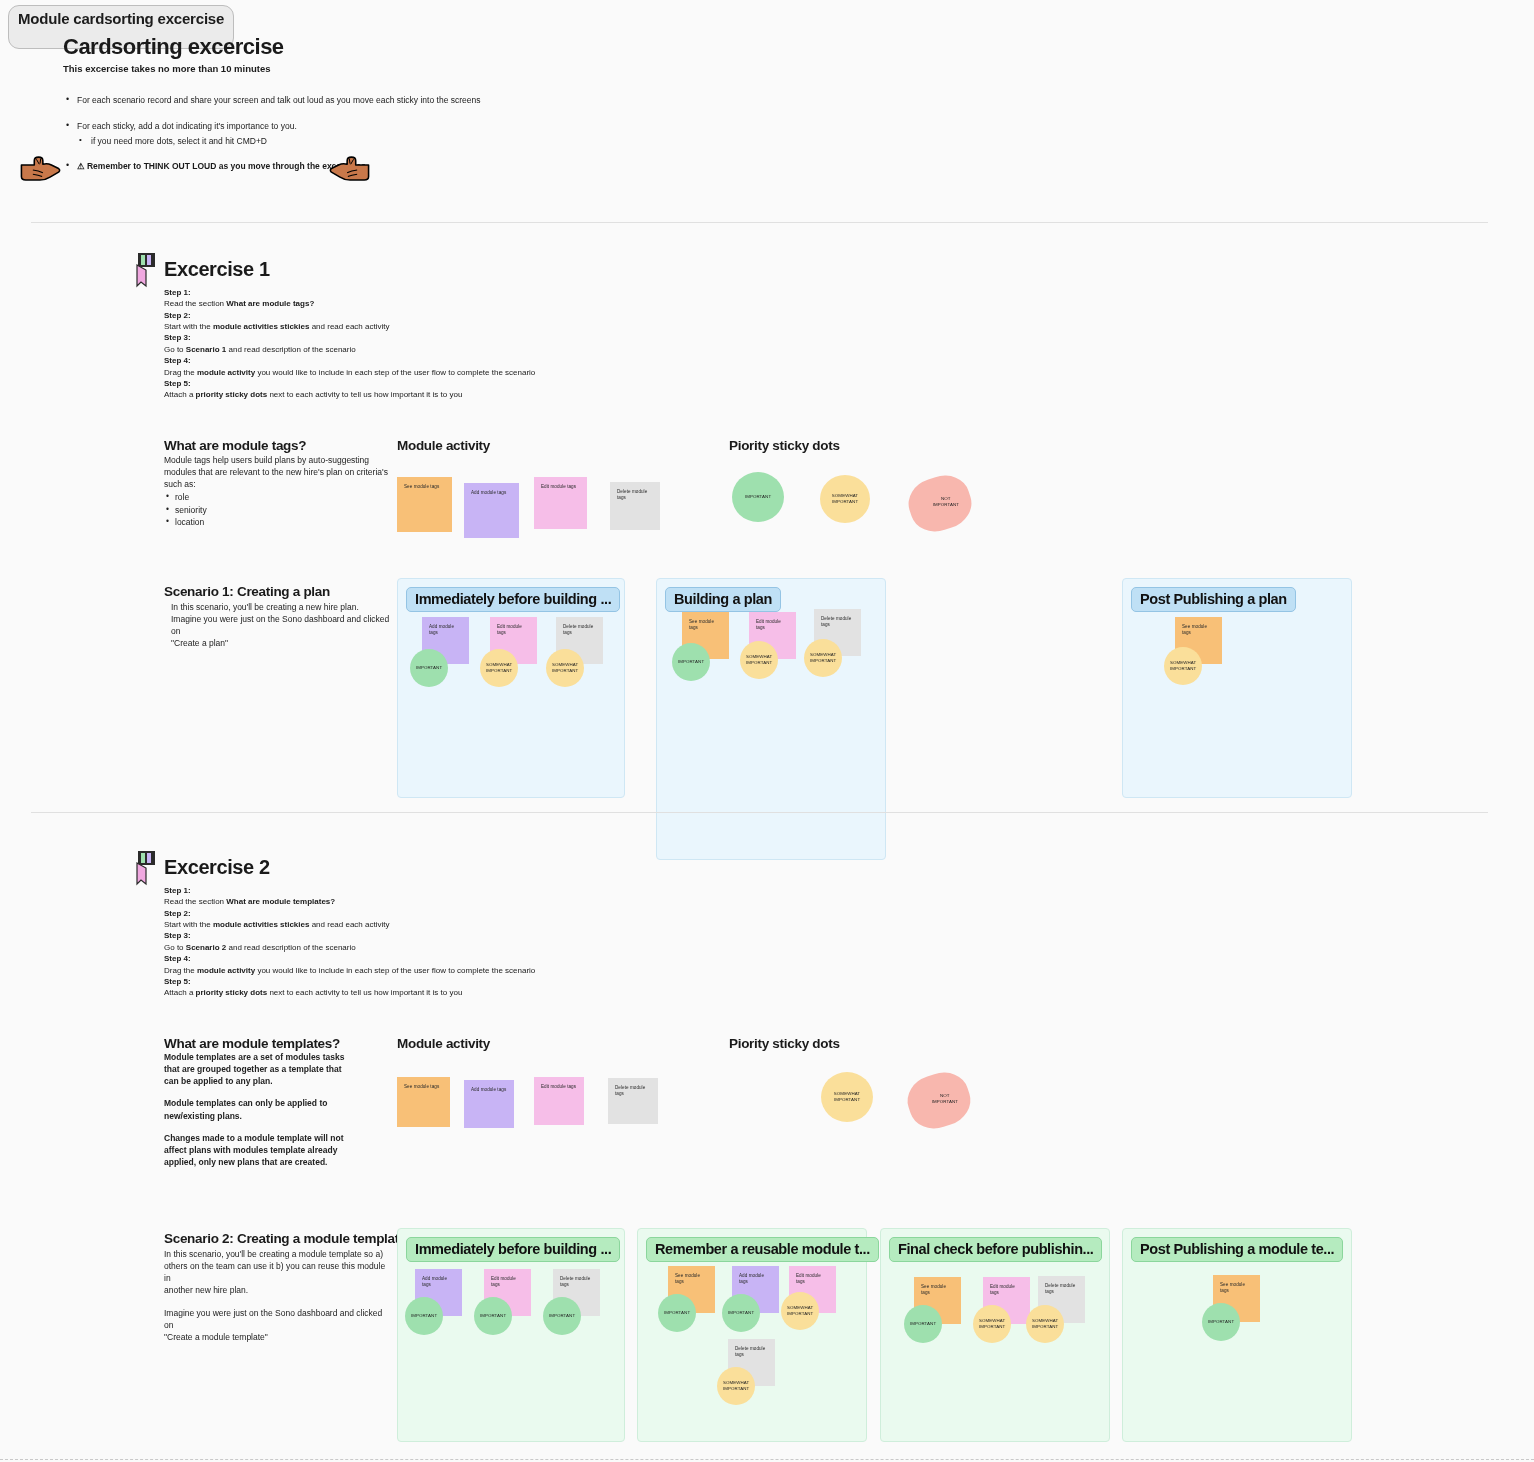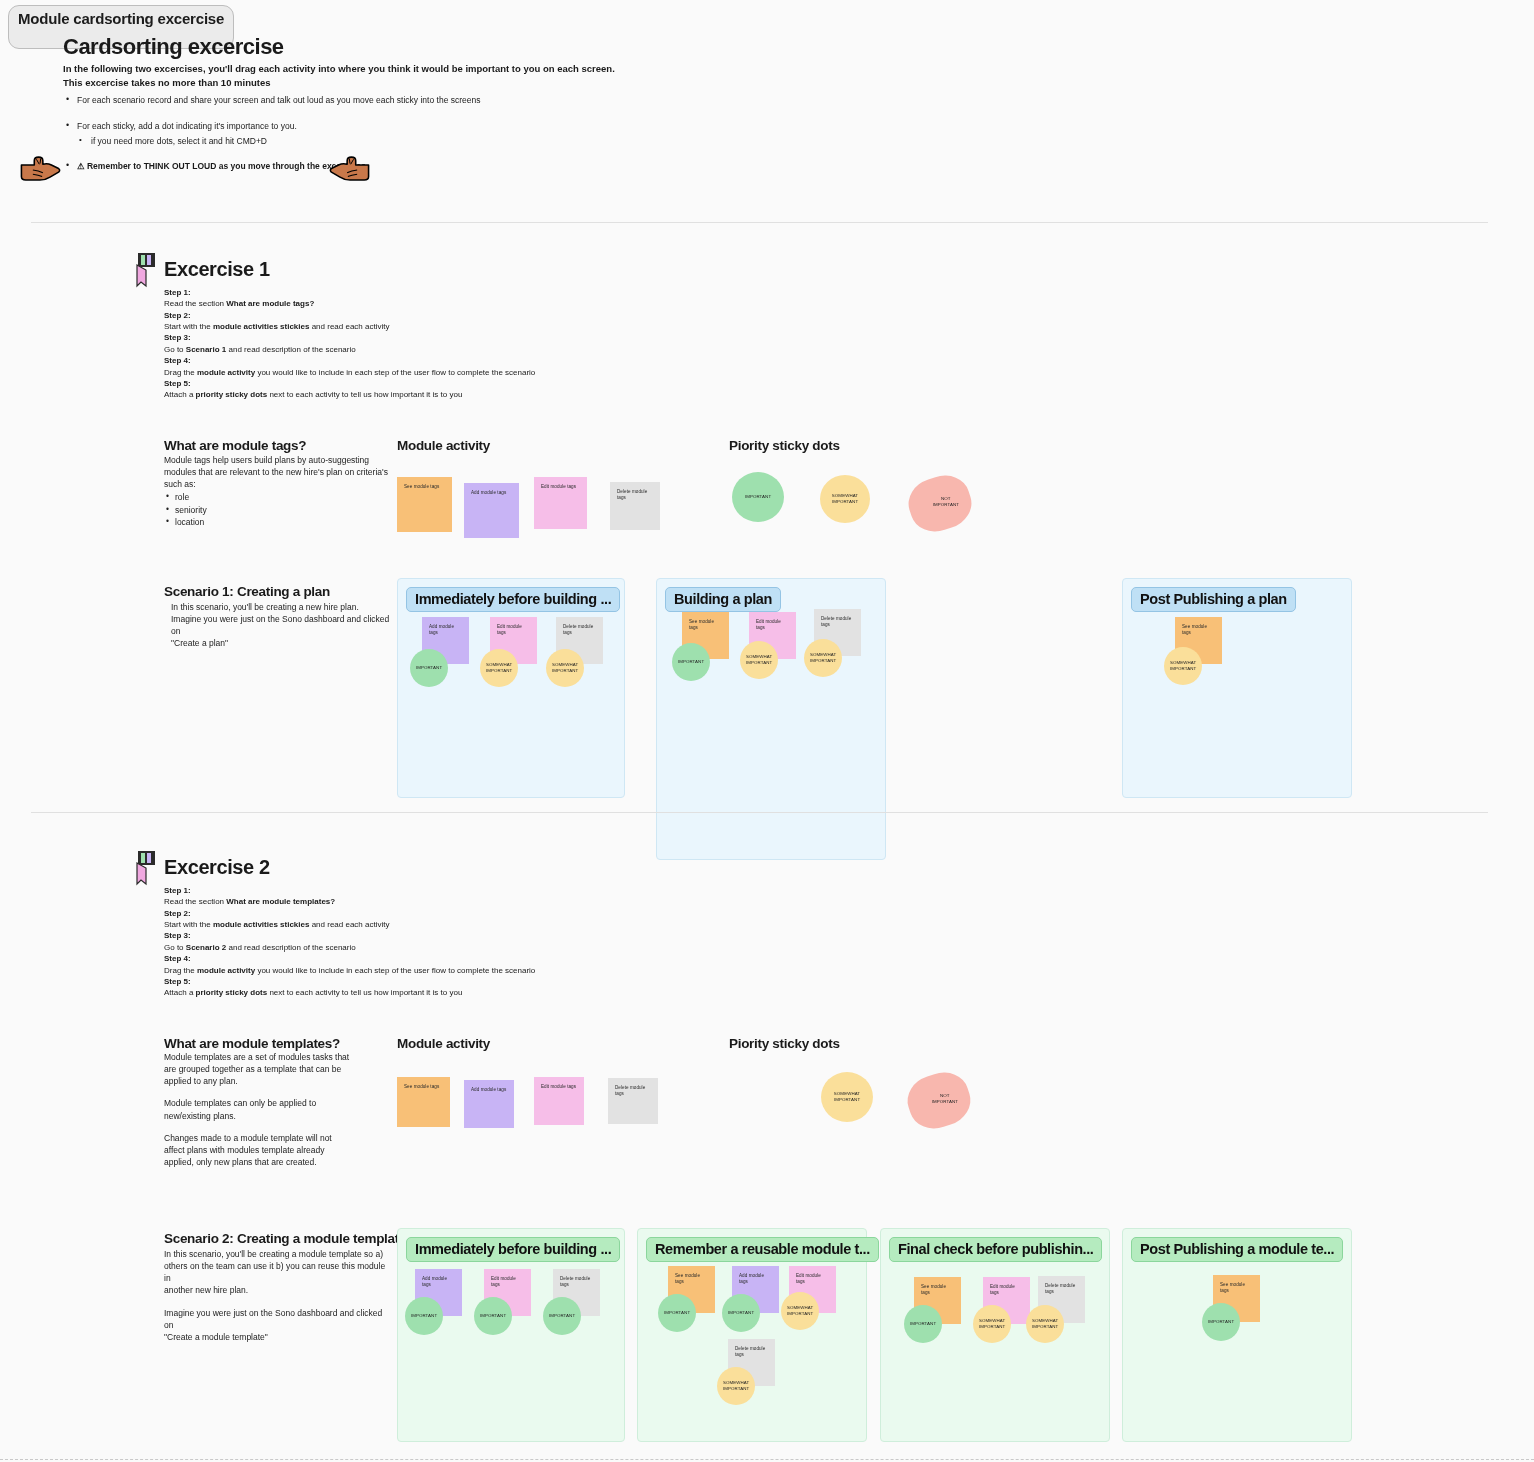--- a/index.html
+++ b/index.html
@@ -130,21 +130,20 @@
 </head>
 <body>
 
 <div class="page">
 
   <div class="frame-tab">Module cardsorting excercise</div>
 
   <h1 class="title">Cardsorting excercise</h1>
 
   <div class="intro">
-    <div>In the following two excercises, you'll drag each activity into where you think it would be important to you on each screen.</div>
     <div>This excercise takes no more than 10 minutes</div>
   </div>
 
   <div class="bullets">
     <ul>
       <li>
         <span>For each scenario record and share your screen and talk out loud as you move each sticky into the screens</span>
       </li>
       <li class="gap-li"></li>
       <li>
@@ -298,21 +297,21 @@
     <div><span>Start with the </span><b>module activities stickies</b><span> and read each activity</span></div>
     <div><b>Step 3:</b></div>
     <div><span>Go to </span><b>Scenario 2</b><span> and read description of the scenario</span></div>
     <div><b>Step 4:</b></div>
     <div><span>Drag the </span><b>module activity</b><span> you would like to include in each step of the user flow to complete the scenario</span></div>
     <div><b>Step 5:</b></div>
     <div><span>Attach a </span><b>priority sticky dots</b><span> next to each activity to tell us how important it is to you</span></div>
   </div>
 
   <div class="sec-h" style="left:164px; top:1036px;">What are module templates?</div>
-  <div class="sec-body" style="left:164px; top:1051px; width:190px;">
+  <div class="sec-body" style="left:164px; top:1051px; width:190px;font-weight:bold;">
     <p>Module templates are a set of modules tasks that are grouped together as a template that can be applied to any plan.</p>
     <p>Module templates can only be applied to new/existing plans.</p>
     <p>Changes made to a module template will not affect plans with modules template already applied, only new plans that are created.</p>
   </div>
 
   <div class="sec-h" style="left:397px; top:1036px;">Module activity</div>
   <div class="sticky s-orange" style="left:397px; top:1077px; width:53px; height:50px;"><span>See module tags</span></div>
   <div class="sticky s-purple stack" style="left:464px; top:1080px; width:50px; height:48px;"><span style="margin-top:8px;">Add module tags</span></div>
   <div class="sticky s-pink stack" style="left:534px; top:1077px; width:50px; height:48px;"><span>Edit module tags</span></div>
   <div class="sticky s-gray stack" style="left:608px; top:1078px; width:50px; height:46px;"><span>Delete module tags</span></div>

